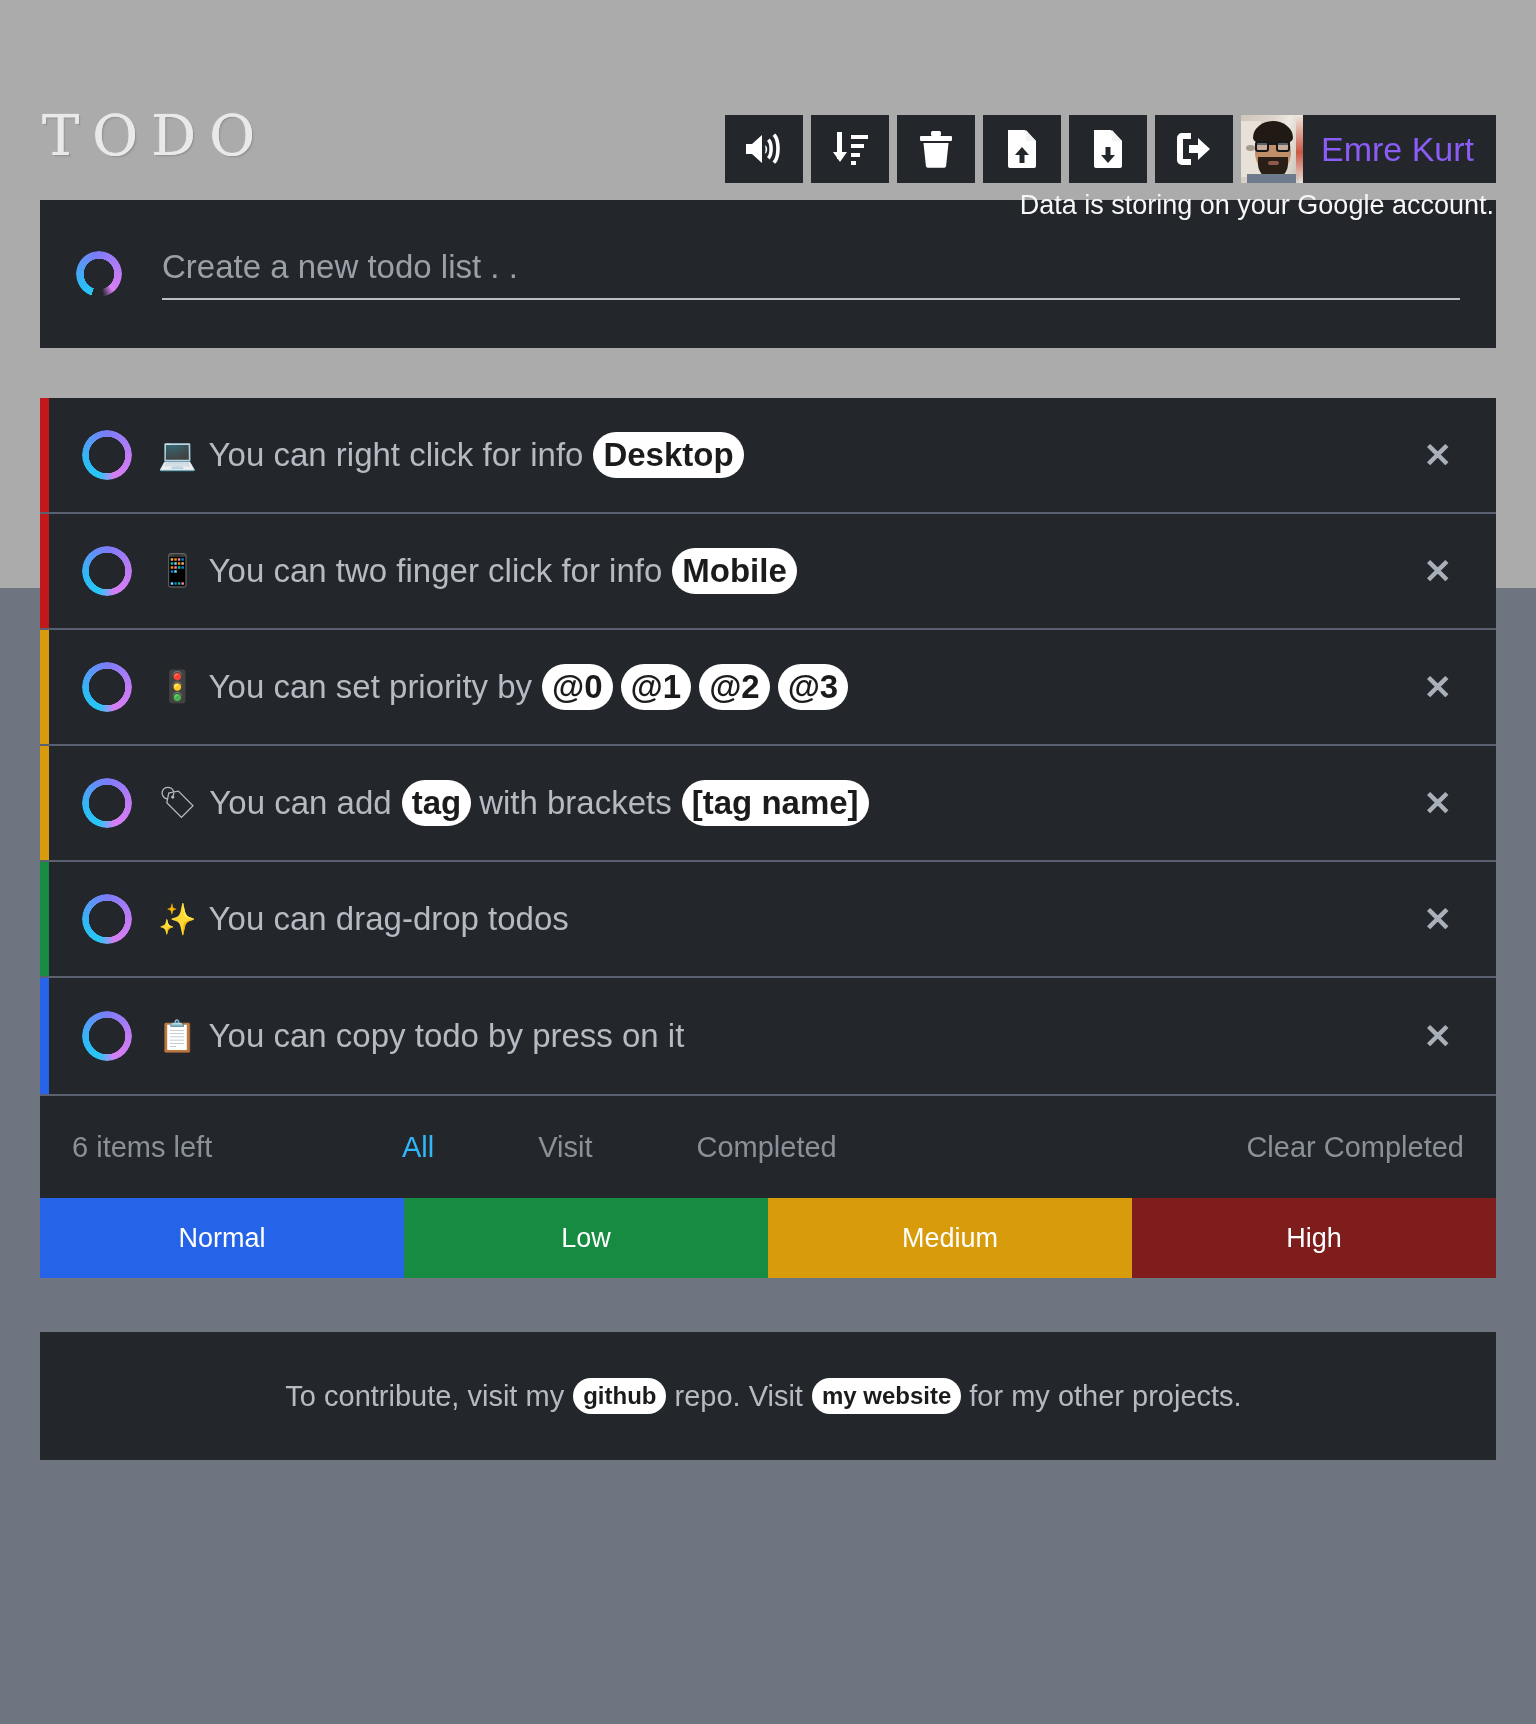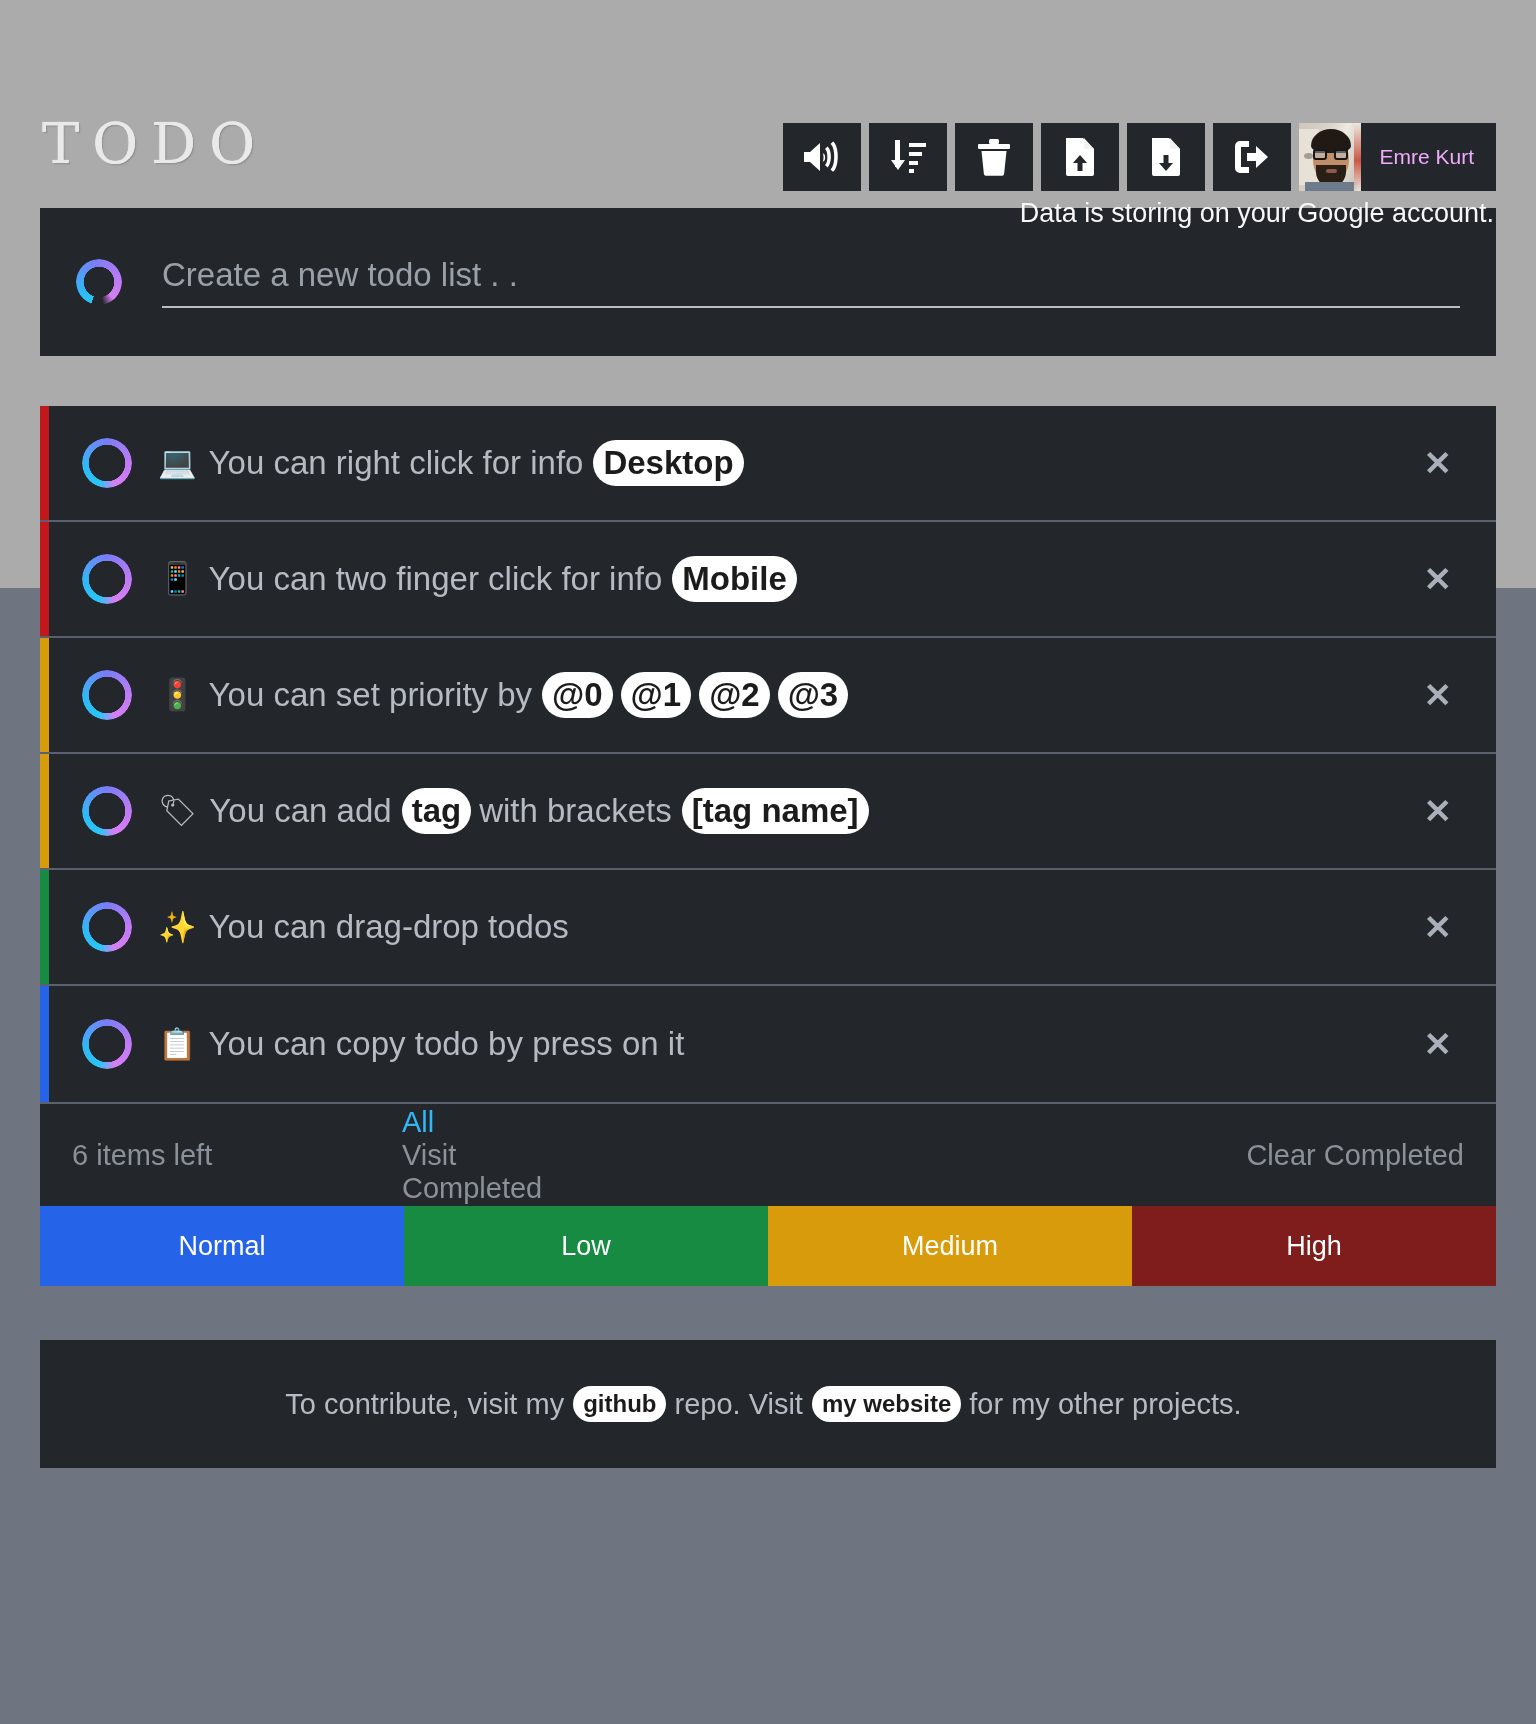--- a/index.html
+++ b/index.html
@@ -23,21 +23,21 @@
     top: 588px;
     bottom: 0;
     background: #6e7580;
     z-index: 0;
   }
 
   #page {
     position: relative;
     z-index: 2;
     width: 1536px;
-    padding: 8px 40px;
+    padding: 0 40px;
   }
 
   
   #header {
     height: 200px;
     position: relative;
   }
 
   #logo {
     position: absolute;
@@ -108,22 +108,22 @@
   #avatar .hair  { position:absolute; left:12px; top:6px; width:40px; height:24px; border-radius:50% 50% 40% 40%/70% 70% 30% 30%; background:#211913; }
   #avatar .glass { position:absolute; left:15px; top:27px; width:34px; height:11px; border-top:3px solid #1b1b1b; }
   #avatar .gl, #avatar .gr { position:absolute; top:26px; width:14px; height:11px; border:2.5px solid #17171a; border-radius:3px; background:rgba(210,230,245,.35); }
   #avatar .gl { left:14px; } #avatar .gr { left:35px; }
   #avatar .beard { position:absolute; left:17px; top:42px; width:30px; height:22px; border-radius:0 0 46% 46%/0 0 70% 70%; background:#2a1f17; }
   #avatar .lip   { position:absolute; left:27px; top:46px; width:11px; height:4px; border-radius:3px; background:#8e5a49; }
   #avatar .shirt { position:absolute; left:6px; bottom:0; width:52px; height:9px; background:#6d7b8c; }
   #avatar .stripe{ position:absolute; right:0; top:0; width:7px; height:100%; background:linear-gradient(180deg,#efe9e1,#c9442e 55%,#efe9e1); opacity:.85; }
 
   #user-name {
-    color: #f0abfc;
-    font-size: 21px;
+    color: #8b5cf6;
+    font-size: 34px;
     padding: 0 22px 0 18px;
     white-space: nowrap;
   }
 
   #storing-note {
     position: absolute;
     right: 2px;
     top: 190px;
     color: #f7f7f7;
     font-size: 27px;
@@ -455,21 +455,21 @@
         <div class="todo-text">
           <span class="todo-emoji">📋</span>
           <span class="word">You can copy todo by press on it</span>
         </div>
         <div class="row-delete">✕</div>
       </div>
     </div>
 
   <div id="list-footer">
     <div id="items-left">6 items left</div>
-    <div id="filters" style="display:flex;flex-direction:column;">
+    <div id="filters" style="display:flex;">
         <div class="filter active" style="color: rgb(49, 183, 247);">All</div>
         <div class="filter">Visit</div>
         <div class="filter">Completed</div>
       </div>
     <div id="clear-completed">Clear Completed</div>
   </div>
 
   <div id="legend">
       <div class="legend-cell" style="background: rgb(37, 99, 232);">Normal</div>
       <div class="legend-cell" style="background: rgb(22, 139, 65);">Low</div>

